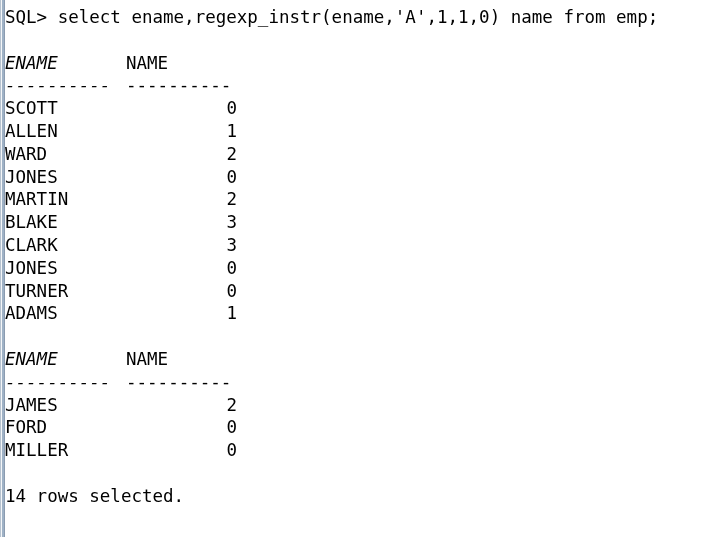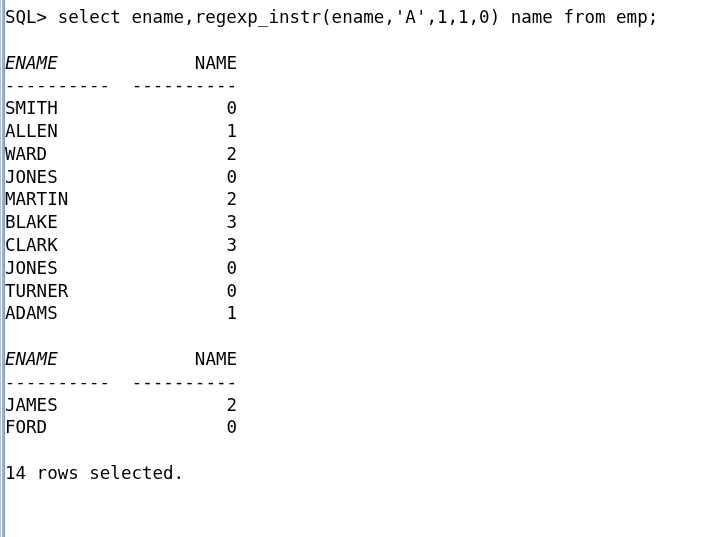--- a/index.html
+++ b/index.html
@@ -77,21 +77,21 @@
     text-align: right;
   }
   .hdr-name {
     display: inline-block;
     width: 121px;
     font-style: italic;
   }
   .hdr-val {
     display: inline-block;
     width: 111px;
-    text-align: right;
+    text-align: left;
   }
   .sep {
     white-space: pre;
   }
 </style>
 </head>
 <body>
 
 <div id="terminal">
 
@@ -103,41 +103,42 @@
 
     <div class="line">SQL&gt; select ename,regexp_instr(ename,'A',1,1,0) name from emp;</div>
 
     <div class="line blank"> </div>
 
     <div class="row"><span class="hdr-name">ENAME</span><span class="hdr-val">NAME</span></div>
 
     <div class="row"><span class="hdr-name sep">----------</span><span class="hdr-val sep">----------</span></div>
 
     <div id="rows-1">
-        <div class="row"><span class="col-name">SMITH</span><span class="col-val">0</span></div>
+        <div class="row"><span class="col-name">SCOTT</span><span class="col-val">0</span></div>
         <div class="row"><span class="col-name">ALLEN</span><span class="col-val">1</span></div>
         <div class="row"><span class="col-name">WARD</span><span class="col-val">2</span></div>
         <div class="row"><span class="col-name">JONES</span><span class="col-val">0</span></div>
         <div class="row"><span class="col-name">MARTIN</span><span class="col-val">2</span></div>
         <div class="row"><span class="col-name">BLAKE</span><span class="col-val">3</span></div>
         <div class="row"><span class="col-name">CLARK</span><span class="col-val">3</span></div>
         <div class="row"><span class="col-name">JONES</span><span class="col-val">0</span></div>
         <div class="row"><span class="col-name">TURNER</span><span class="col-val">0</span></div>
         <div class="row"><span class="col-name">ADAMS</span><span class="col-val">1</span></div>
       </div>
 
     <div class="line blank"> </div>
 
     <div class="row"><span class="hdr-name">ENAME</span><span class="hdr-val">NAME</span></div>
 
     <div class="row"><span class="hdr-name sep">----------</span><span class="hdr-val sep">----------</span></div>
 
     <div id="rows-2">
         <div class="row"><span class="col-name">JAMES</span><span class="col-val">2</span></div>
         <div class="row"><span class="col-name">FORD</span><span class="col-val">0</span></div>
+        <div class="row"><span class="col-name">MILLER</span><span class="col-val">0</span></div>
       </div>
 
     <div class="line blank"> </div>
 
     <div class="line">14 rows selected.</div>
 
   </div>
 </div>
 
 </body></html>

